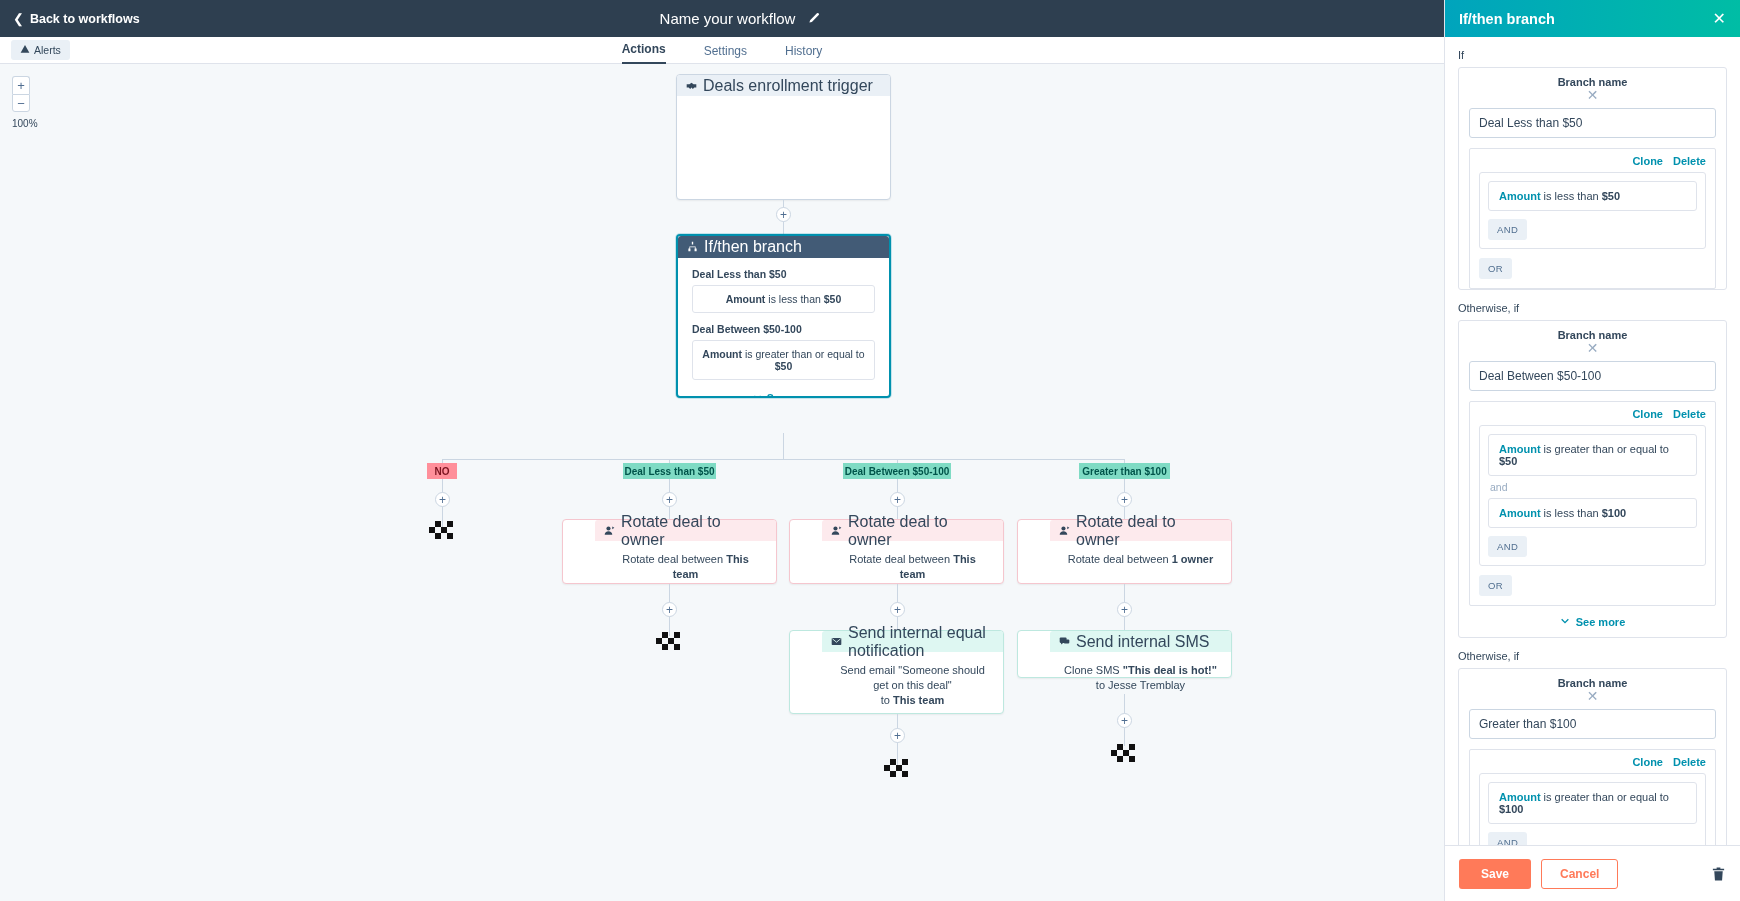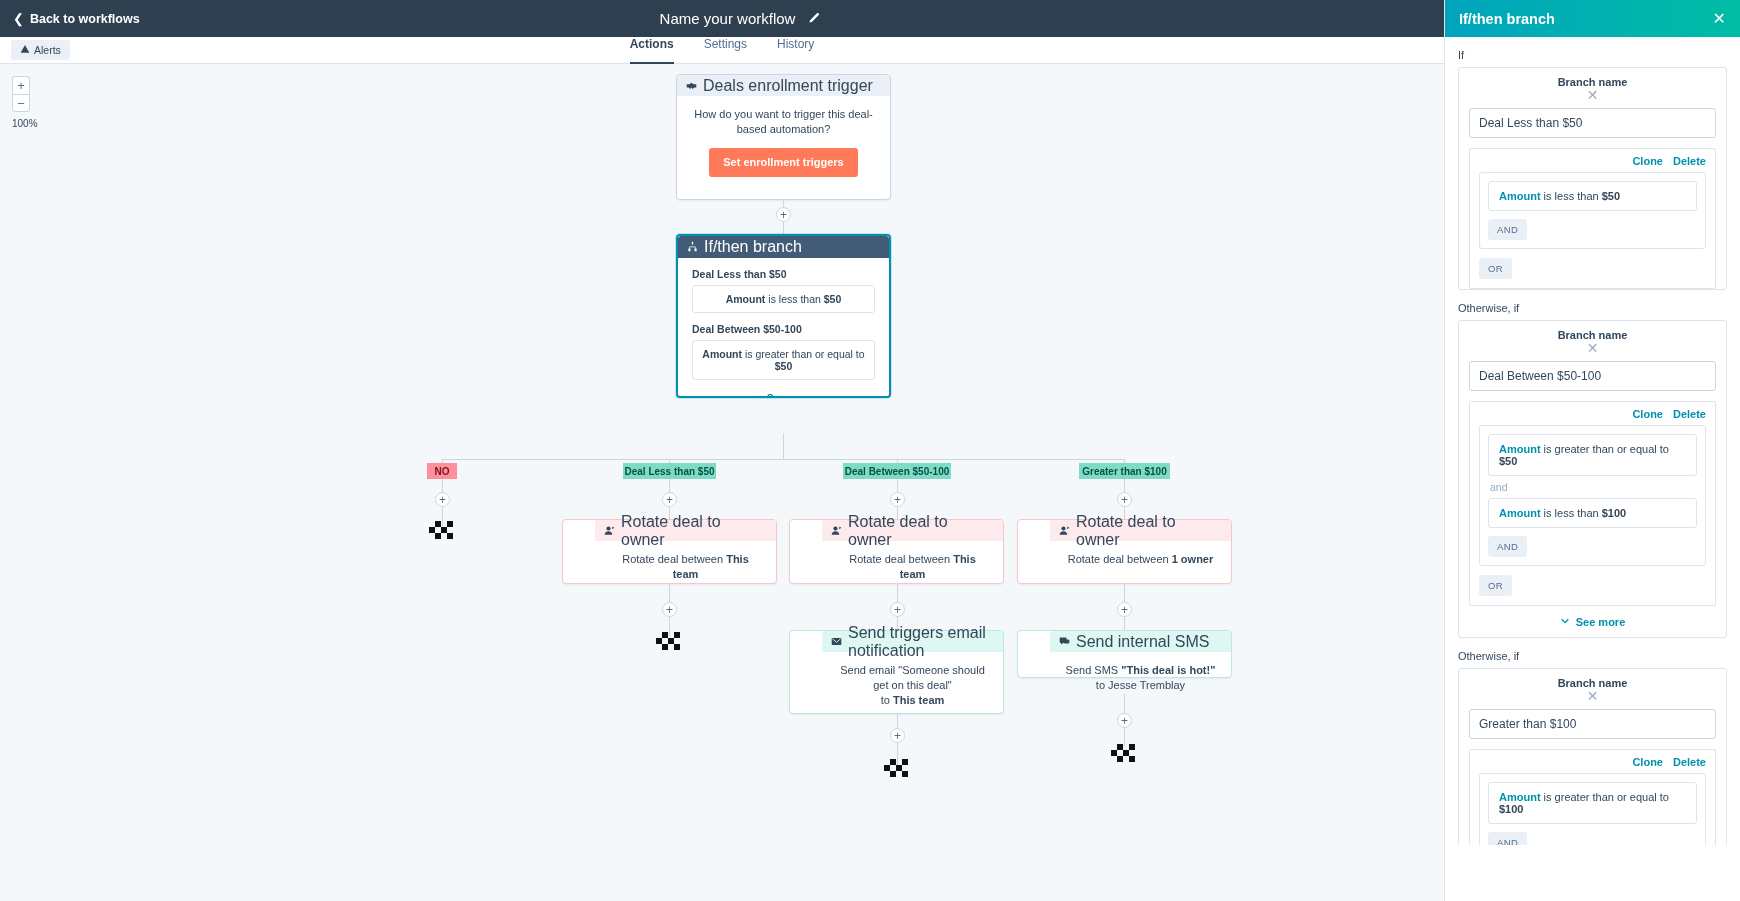--- a/index.html
+++ b/index.html
@@ -32,21 +32,21 @@
     background:#ffffff; border-bottom:1px solid #dfe3eb;
   }
   .alerts-btn {
     position:absolute; left:11px; top:3px;
     background:#eaf0f6; color:#33475b; border-radius:3px;
     font-size:10.5px; padding:4px 9px; display:flex; align-items:center; gap:4px;
     cursor:pointer;
   }
   .tabs {
     position:absolute; left:0; right:0; top:0; height:27px;
-    display:flex; justify-content:center; gap:30px; 
+    display:flex; justify-content:center; gap:38px; align-items:flex-end;
   }
   .tab {
     font-size:12px; color:#516f90; padding-bottom:6px; cursor:pointer;
   }
   .tab.active { color:#33475b; font-weight:600; border-bottom:2px solid #33475b; }
   
   .canvas {
     position:absolute; top:64px; left:0; width:1444px; height:837px;
     background:#f5f8fa; overflow:hidden;
   }
@@ -241,24 +241,20 @@
   </div>
 
   <div class="card" id="trigger-card">
     <div class="card-hd">
       <span>
         <svg width="11" height="11" viewBox="0 0 16 16">
             <path d="M1 6h4l3-2 3 2h4v5h-3l-2 2-2-2-2 2-2-2H1z" fill="#33475b"></path>
           </svg>
       </span>
       <span>Deals enrollment trigger</span>
-    </div>
-    <div class="card-bd">
-      <div>How do you want to trigger this deal-based automation?</div>
-      <div class="cta-btn">Set enrollment triggers</div>
     </div>
   </div>
 
   <div class="vline" style="left:783px; top:136px; height:70px;"></div>
   <div class="plus" style="left:776px; top:143px;">+</div>
 
   <div class="card" id="branch-card">
     <div class="card-hd">
       <span>
         <svg width="11" height="11" viewBox="0 0 16 16">
@@ -362,21 +358,21 @@
   <div class="vline" style="left:897px; top:520px; height:46px;"></div>
   <div class="plus" style="left:890px; top:538px;">+</div>
   <div class="card act email" style="left:789px; top:566px; height:84px;">
     <div class="card-hd">
       <span>
         <svg width="11" height="11" viewBox="0 0 16 16">
             <rect x="1" y="3" width="14" height="10" rx="1" fill="#33475b"></rect>
             <path d="M2 4l6 5 6-5" stroke="#def7f2" stroke-width="1.3" fill="none"></path>
           </svg>
       </span>
-      <span>Send triggers email notification</span>
+      <span>Send internal equal notification</span>
     </div>
     <div class="card-bd">
       <div>Send email "Someone should get on this deal"</div>
       <div>
         <span>to </span><b>This team</b>
       </div>
     </div>
   </div>
   <div class="vline" style="left:897px; top:650px; height:52px;"></div>
   <div class="plus" style="left:890px; top:664px;">+</div>
@@ -413,21 +409,21 @@
       <span>
         <svg width="11" height="11" viewBox="0 0 16 16">
             <rect x="1" y="2" width="10" height="8" rx="1.5" fill="#33475b"></rect>
             <path d="M3 10v2.5L6 10z" fill="#33475b"></path>
             <rect x="7" y="5" width="8" height="6" rx="1.5" fill="#33475b"></rect>
           </svg>
       </span>
       <span>Send internal SMS</span>
     </div>
     <div class="card-bd">
-      <span>Send SMS </span><b>"This deal is hot!"</b><span> to </span><span>Jesse Tremblay</span>
+      <span>Clone SMS </span><b>"This deal is hot!"</b><span> to </span><span>Jesse Tremblay</span>
     </div>
   </div>
   <div class="vline" style="left:1124px; top:630px; height:52px;"></div>
   <div class="plus" style="left:1117px; top:649px;">+</div>
   <div class="endpoint" style="left:1111px; top:680px;">
     <i style="left:0;top:6px"></i>
       <i style="left:6px;top:0"></i>
       <i style="left:6px;top:12px"></i>
     <i style="left:12px;top:6px"></i>
       <i style="left:18px;top:0"></i>
@@ -515,13 +511,22 @@
           <div class="filter-pill">
             <span class="prop">Amount</span><span> is greater than or equal to </span><b>$100</b>
           </div>
           <div class="sq-btn">AND</div>
         </div>
         <div class="sq-btn or-btn">OR</div>
       </div>
     </div>
   </div>
 
+  <div class="panel-ft">
+    <div class="btn-save">Save</div>
+    <div class="btn-cancel">Cancel</div>
+    <div class="trash">
+      <svg width="15" height="16" viewBox="0 0 16 16">
+          <path d="M6 1h4v1.5h4V4H2V2.5h4V1zM3.5 5h9l-.7 10H4.2L3.5 5z" fill="#33475b"></path>
+        </svg>
+    </div>
+  </div>
 </div>
 
 </body></html>

